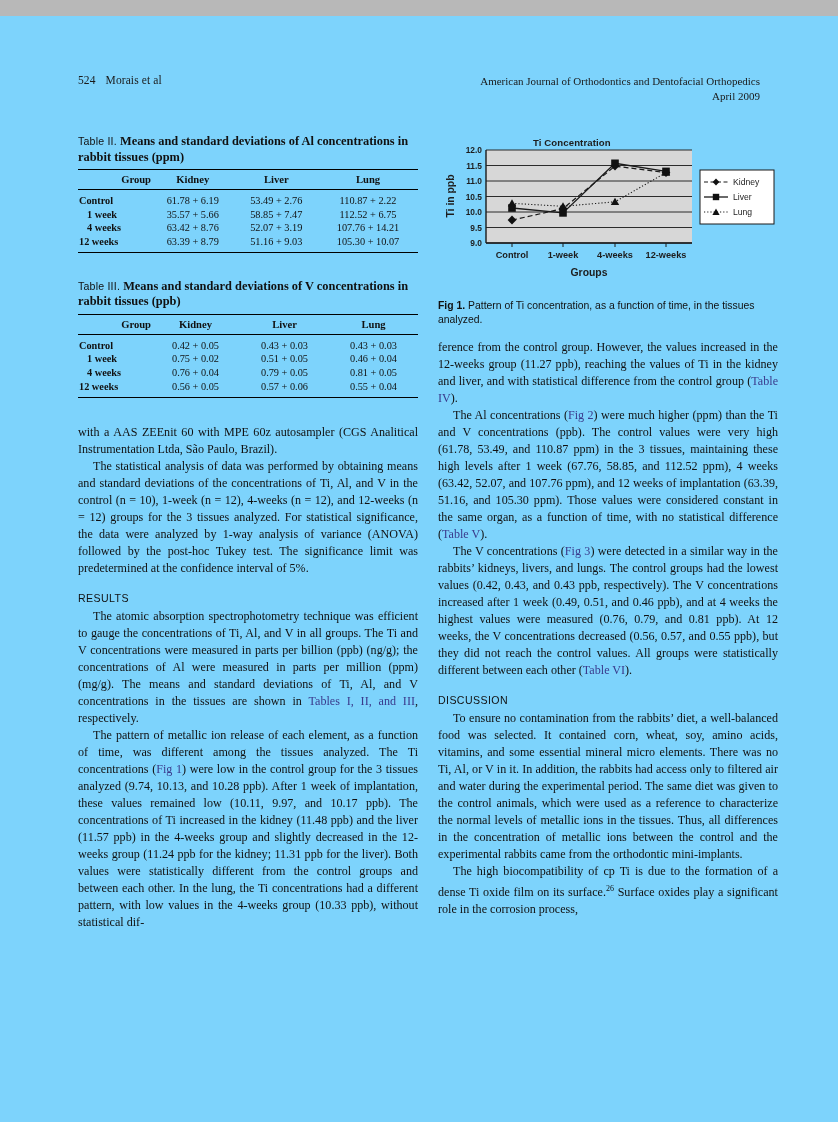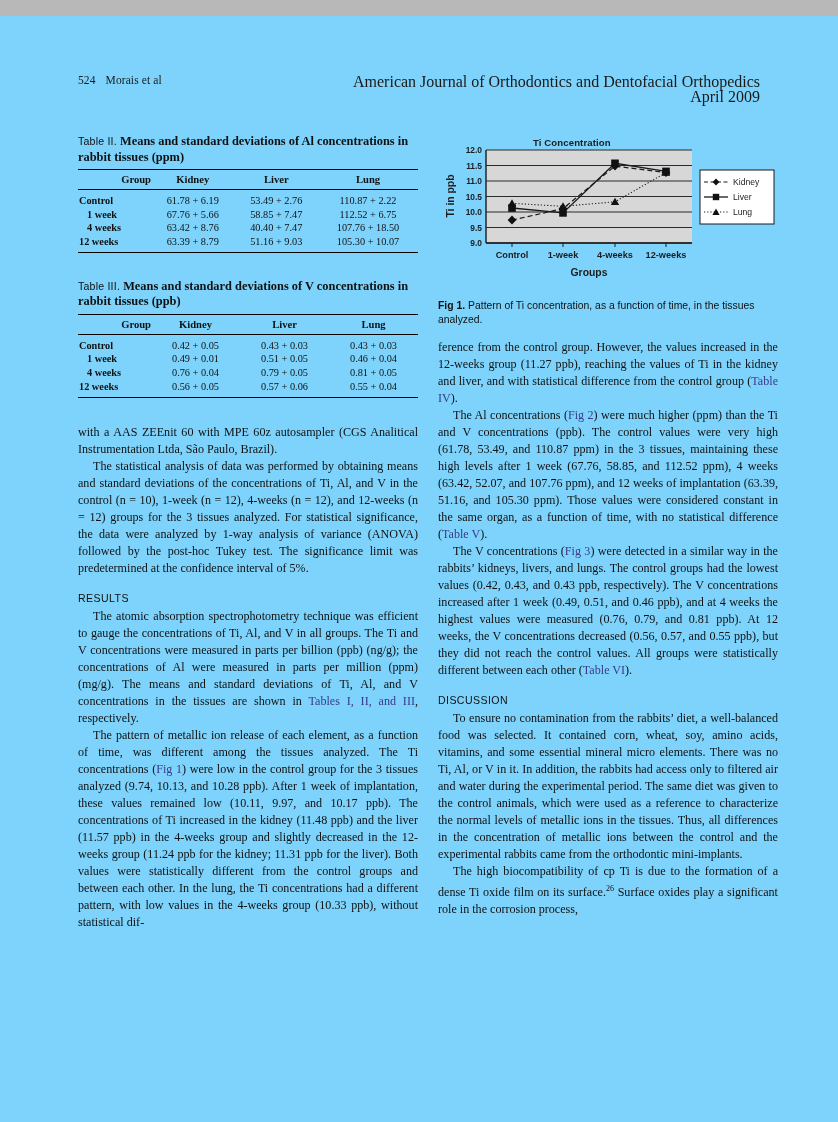--- a/index.html
+++ b/index.html
@@ -36,21 +36,21 @@
     color: #1a1a1a;
     letter-spacing: 0.1px;
   }
   .runhead-left .pageno { margin-right: 10px; }
   .runhead-right {
     position: absolute;
     right: 0;
     top: 0;
     text-align: right;
     font-family: "Liberation Serif", serif;
-    font-size: 16px;
+    font-size: 11px;
     color: #1a1a1a;
     line-height: 15px;
   }
 
   
   .col {
     position: absolute;
     top: 118px;
     width: 340px;
   }
@@ -212,29 +212,29 @@
         </thead>
         <tbody>
           <tr>
             <td class="grp">Control</td>
             <td>61.78 + 6.19</td>
             <td>53.49 + 2.76</td>
             <td>110.87 + 2.22</td>
           </tr>
           <tr>
             <td class="grp indent">1 week</td>
-            <td>67.76 + 5.66</td>
+            <td>35.57 + 5.66</td>
             <td>58.85 + 7.47</td>
             <td>112.52 + 6.75</td>
           </tr>
           <tr>
             <td class="grp indent">4 weeks</td>
             <td>63.42 + 8.76</td>
-            <td>40.40 + 7.47</td>
-            <td>107.76 + 18.50</td>
+            <td>52.07 + 3.19</td>
+            <td>107.76 + 14.21</td>
           </tr>
           <tr>
             <td class="grp">12 weeks</td>
             <td>63.39 + 8.79</td>
             <td>51.16 + 9.03</td>
             <td>105.30 + 10.07</td>
           </tr>
         </tbody>
       </table>
     </div>
@@ -255,21 +255,21 @@
         </thead>
         <tbody>
           <tr>
             <td class="grp">Control</td>
             <td>0.42 + 0.05</td>
             <td>0.43 + 0.03</td>
             <td>0.43 + 0.03</td>
           </tr>
           <tr>
             <td class="grp indent">1 week</td>
-            <td>0.49 + 0.01</td>
+            <td>0.75 + 0.02</td>
             <td>0.51 + 0.05</td>
             <td>0.46 + 0.04</td>
           </tr>
           <tr>
             <td class="grp indent">4 weeks</td>
             <td>0.76 + 0.04</td>
             <td>0.79 + 0.05</td>
             <td>0.81 + 0.05</td>
           </tr>
           <tr>

